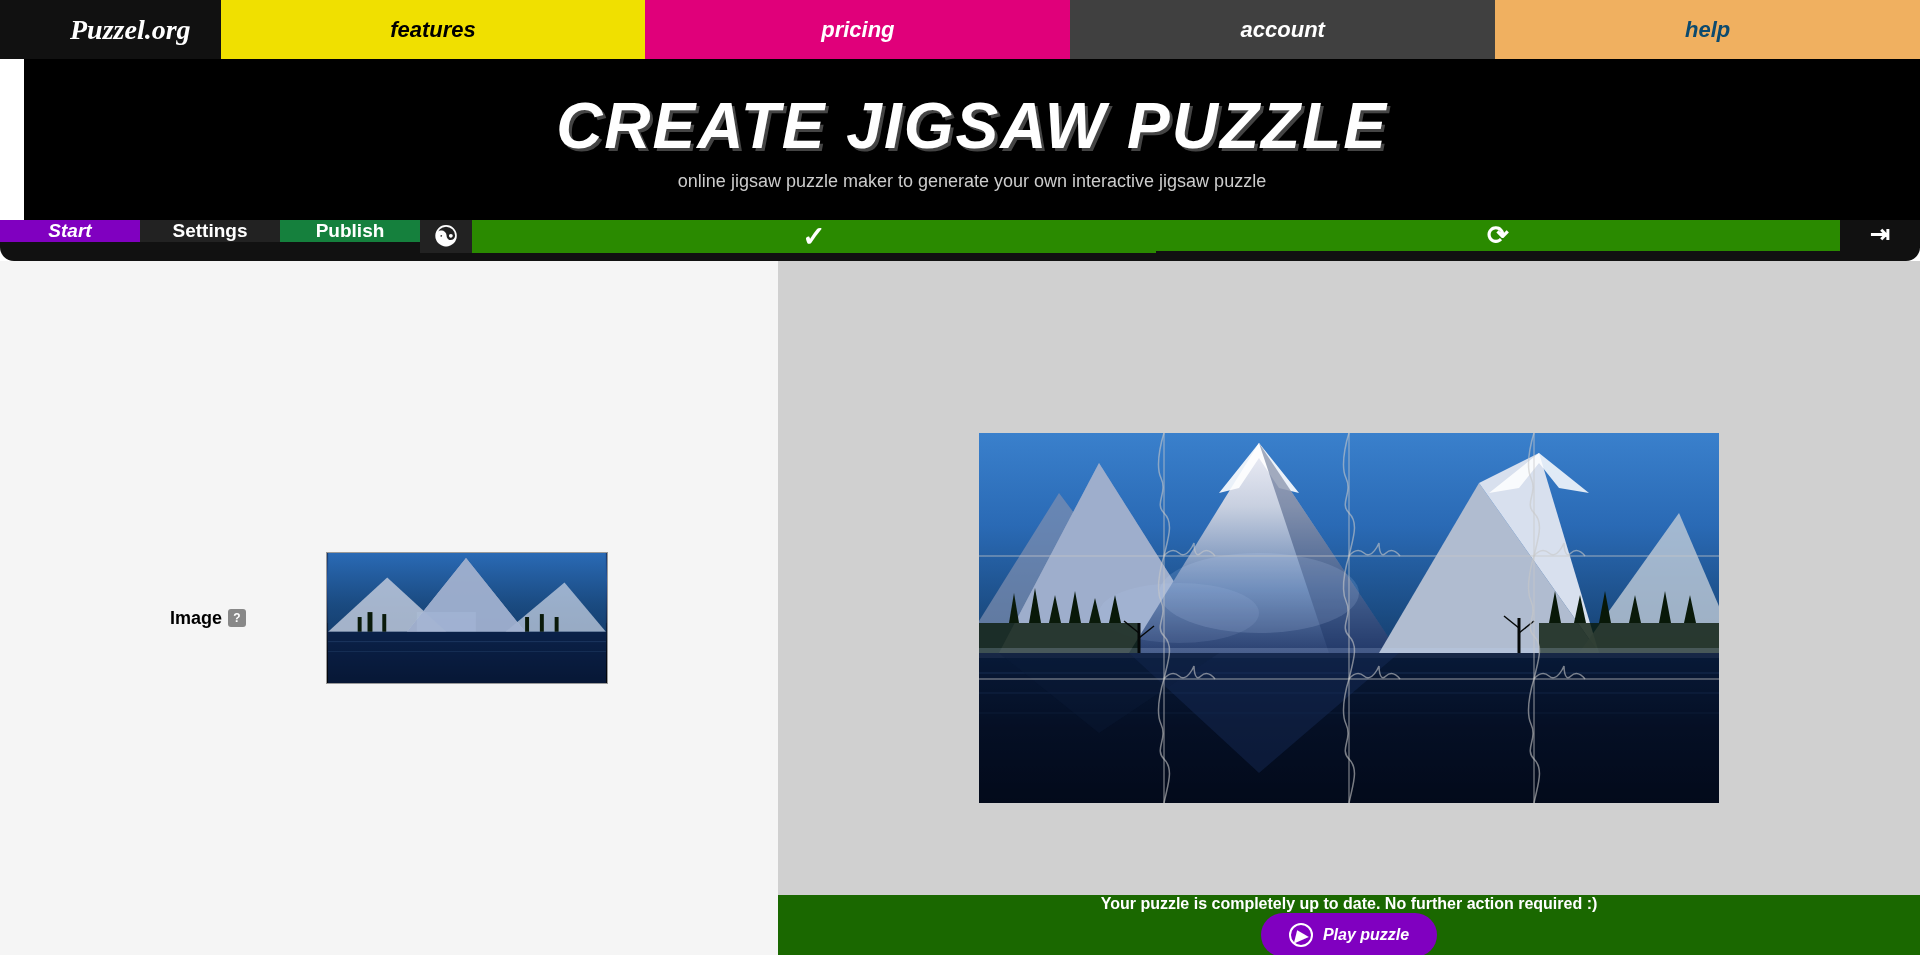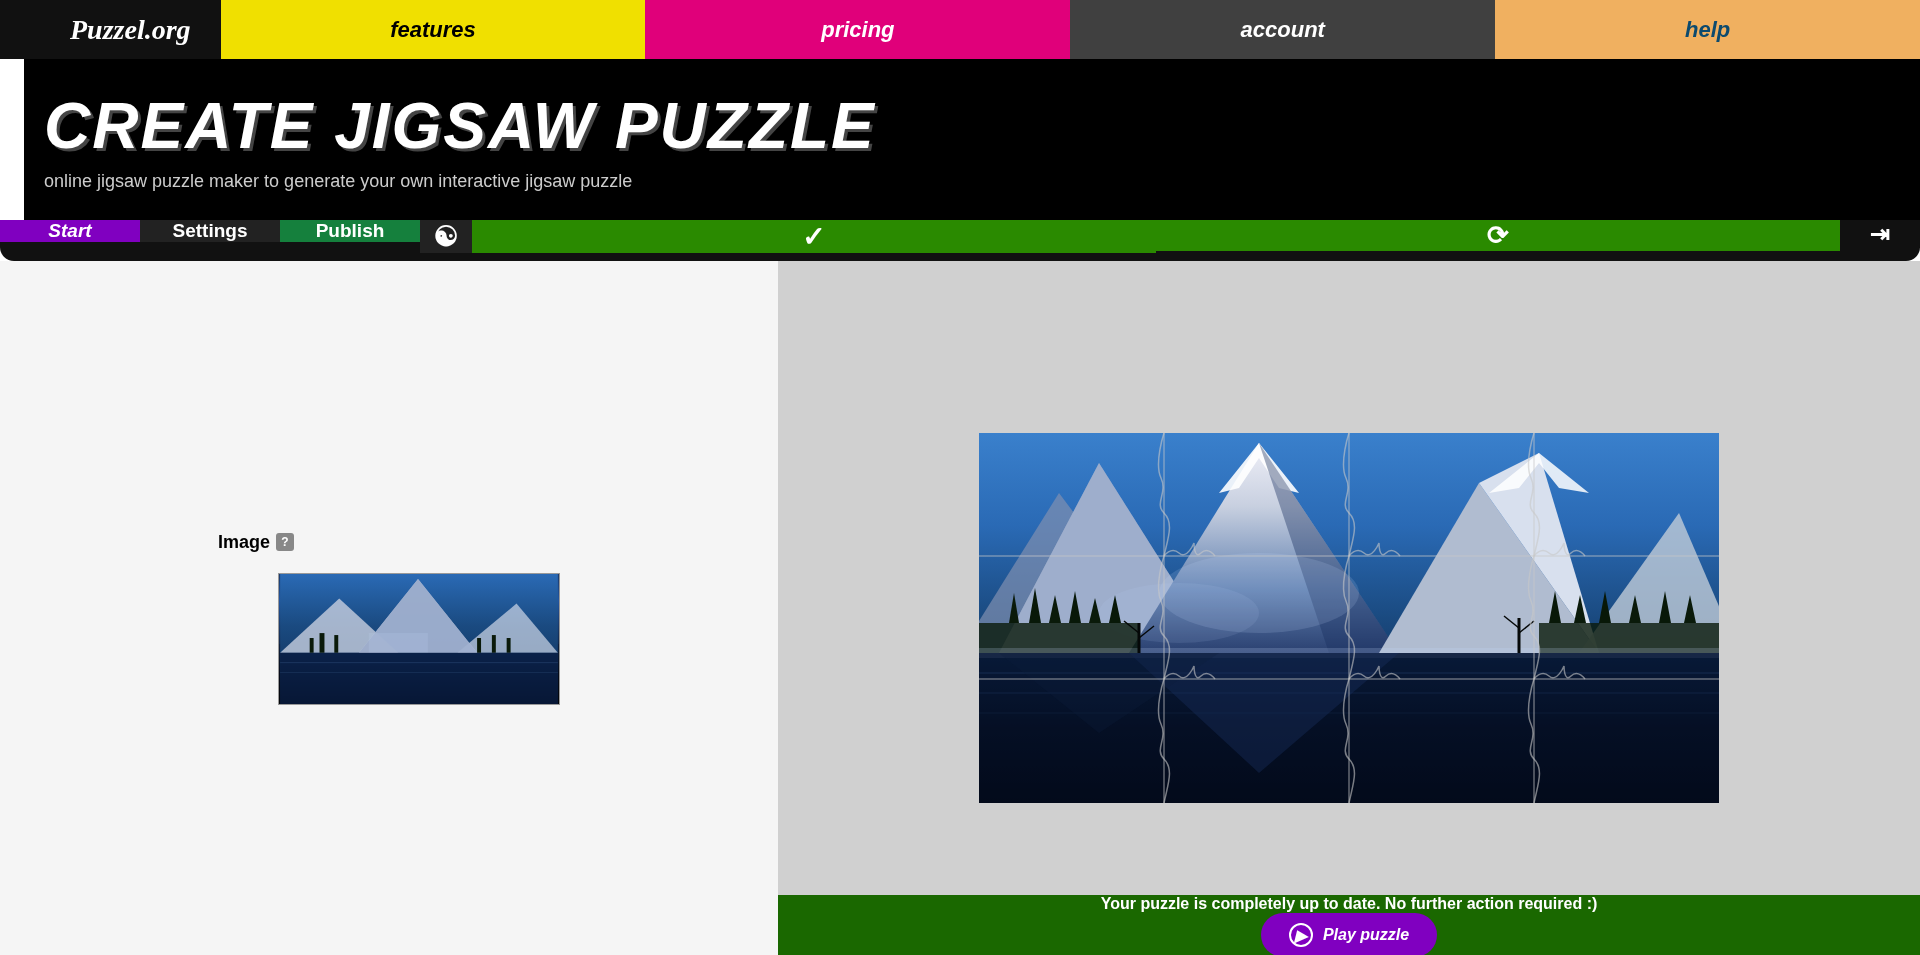--- a/index.html
+++ b/index.html
@@ -43,21 +43,21 @@
     }
     .nav-features { background: #f0e000; color: #000; }
     .nav-pricing { background: #e0007a; color: #fff; }
     .nav-account { background: #404040; color: #fff; }
     .nav-help { background: #f0b060; color: #0c4a6e; }
 
     
     .hero {
       background: #000;
       color: #fff;
-      text-align: left;
+      text-align: center;
       padding: 30px 20px 28px;
       margin-left: 24px;
     }
     .hero-title {
       font-size: 64px;
       font-weight: 900;
       font-style: italic;
       font-family: Impact, 'Arial Black', sans-serif;
       letter-spacing: 2px;
       text-transform: uppercase;
@@ -351,21 +351,21 @@
     <span>⟳</span>
   </div>
   <div class="tab tab-share">
     <span>⇥</span>
   </div>
 </div>
 
 <div class="main-content">
 
   <div class="left-panel">
-    <div style="display:flex; align-items:flex-start; gap: 20px; flex-direction: column;">
+    <div style="display:flex; align-items:center; gap: 20px;">
       <div class="image-label" style="position:static; transform:none;">
         <span>Image</span>
         <span class="info-icon">?</span>
       </div>
       <div class="thumbnail-container">
         <div class="thumbnail">
           <svg class="mountain-scene" viewBox="0 0 282 132" xmlns="http://www.w3.org/2000/svg">
             <defs>
               <linearGradient id="sky-sm" x1="0" y1="0" x2="0" y2="1">
                 <stop offset="0%" stop-color="#2a6ab5"></stop>

